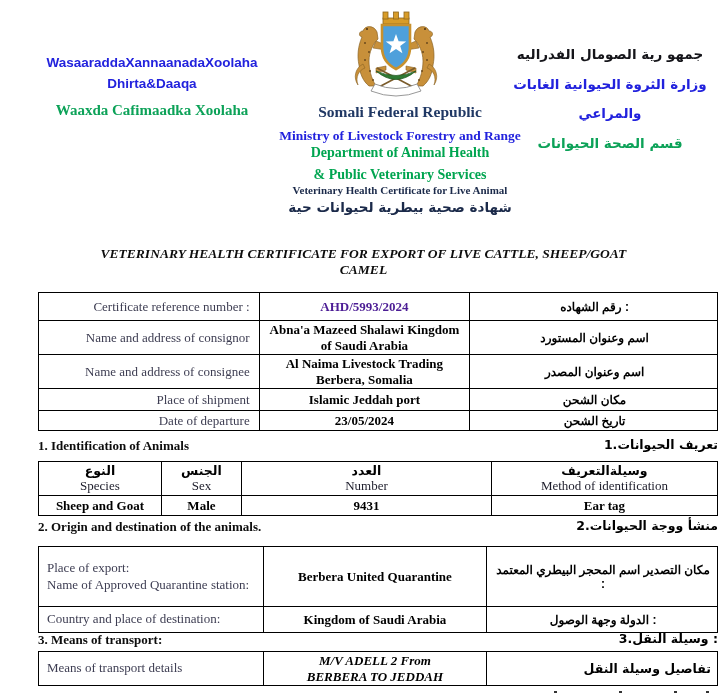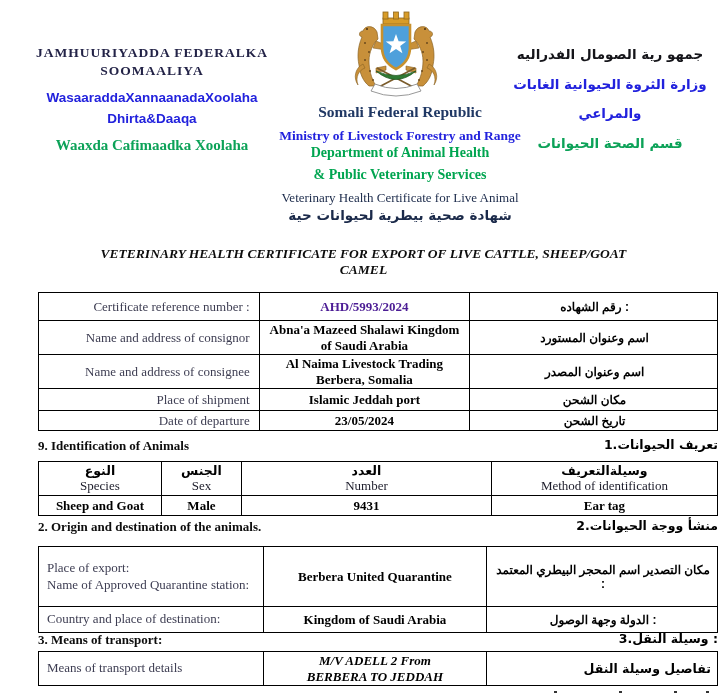--- a/index.html
+++ b/index.html
@@ -13,21 +13,21 @@
   .somali-blue{margin-top:9px;font-family:"Liberation Sans",sans-serif;font-weight:bold;
                font-size:13.5px;line-height:1.55;color:#2222dd;}
   .somali-green{margin-top:7px;font-weight:bold;font-size:15px;color:#0ca258;}
 
   .arms{position:absolute;left:343px;top:8px;width:106px;height:94px;}
 
   .hdr-center{position:absolute;left:248px;top:104px;width:304px;text-align:center;line-height:1;}
   .hc-country{font-size:15.5px;font-weight:bold;color:#203864;}
   .hc-ministry{margin-top:9px;font-size:13.5px;font-weight:bold;color:#2222dd;}
   .hc-dept{margin-top:0;font-size:14px;font-weight:bold;color:#00a550;line-height:1.55;}
-  .hc-cert{margin-top:6px;font-size:13px;font-weight:normal;color:#1b2a4a;}
+  .hc-cert{font-size:11px;font-weight:bold;color:#1b2a4a;}
   .hc-cert-ar{margin-top:5px;font-size:13.5px;font-weight:bold;color:#1b2a4a;
               font-family:"DejaVu Sans",sans-serif;}
 
   .hdr-right{position:absolute;left:497px;top:40px;width:226px;text-align:center;
              font-family:"DejaVu Sans",sans-serif;font-weight:bold;font-size:13.5px;line-height:2.2;}
   .hr-black{color:#15151a;}
   .hr-blue{color:#2222dd;}
   .hr-green{color:#0ca258;}
 
   
@@ -65,21 +65,20 @@
   
   .sliver{position:absolute;bottom:0;right:10px;width:220px;height:3px;}
   .sliver i{position:absolute;bottom:0;width:3px;height:2px;background:#333;}
 </style>
 </head>
 <body>
 
 <div class="page">
 
   <div class="hdr-left">
-    <div class="nat-name">JAMHUURIYADDA FEDERALKA SOOMAALIYA</div>
     <div class="somali-blue">WasaaraddaXannaanadaXoolaha Dhirta&amp;Daaqa</div>
     <div class="somali-green">Waaxda Cafimaadka Xoolaha</div>
   </div>
 
   <div class="arms">
     <svg width="106" height="94" viewBox="0 0 106 94">
 
       <g>
         <rect x="40" y="10" width="26" height="6" fill="#d89c28" stroke="#8f671c" stroke-width="0.8"></rect>
         <rect x="40" y="4" width="5" height="7" fill="#d89c28" stroke="#8f671c" stroke-width="0.8"></rect>
@@ -178,21 +177,21 @@
     </tr>
     <tr style="height:20px;">
       <td class="lab">Date of departure</td>
       <td class="val">23/05/2024</td>
       <td class="ar">تاريخ الشحن</td>
     </tr>
   </tbody>
     </table>
 
   <div class="secline s1">
-    <span class="sec-en">9. Identification of Animals</span>
+    <span class="sec-en">1. Identification of Animals</span>
     <span class="sec-ar">1.تعريف الحيوانات</span>
   </div>
 
   <table class="tbl t-animals">
     <colgroup>
         <col style="width:18.1%">
         <col style="width:11.8%">
         <col style="width:36.8%">
         <col style="width:33.3%">
       </colgroup>

